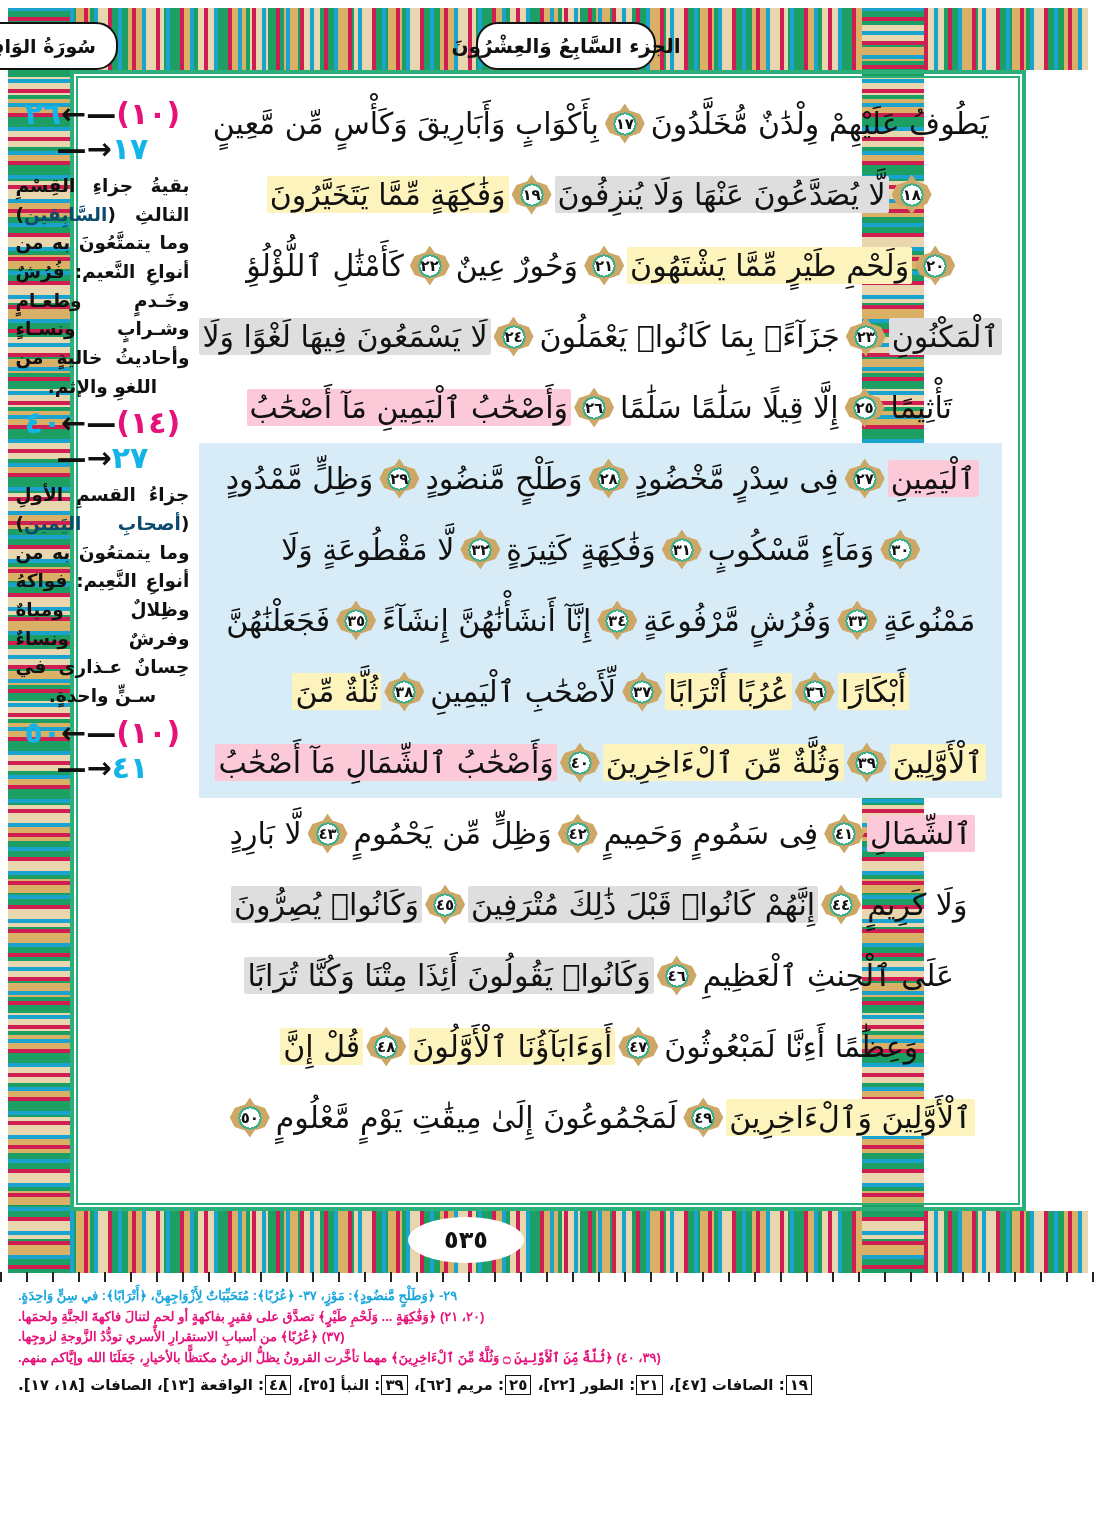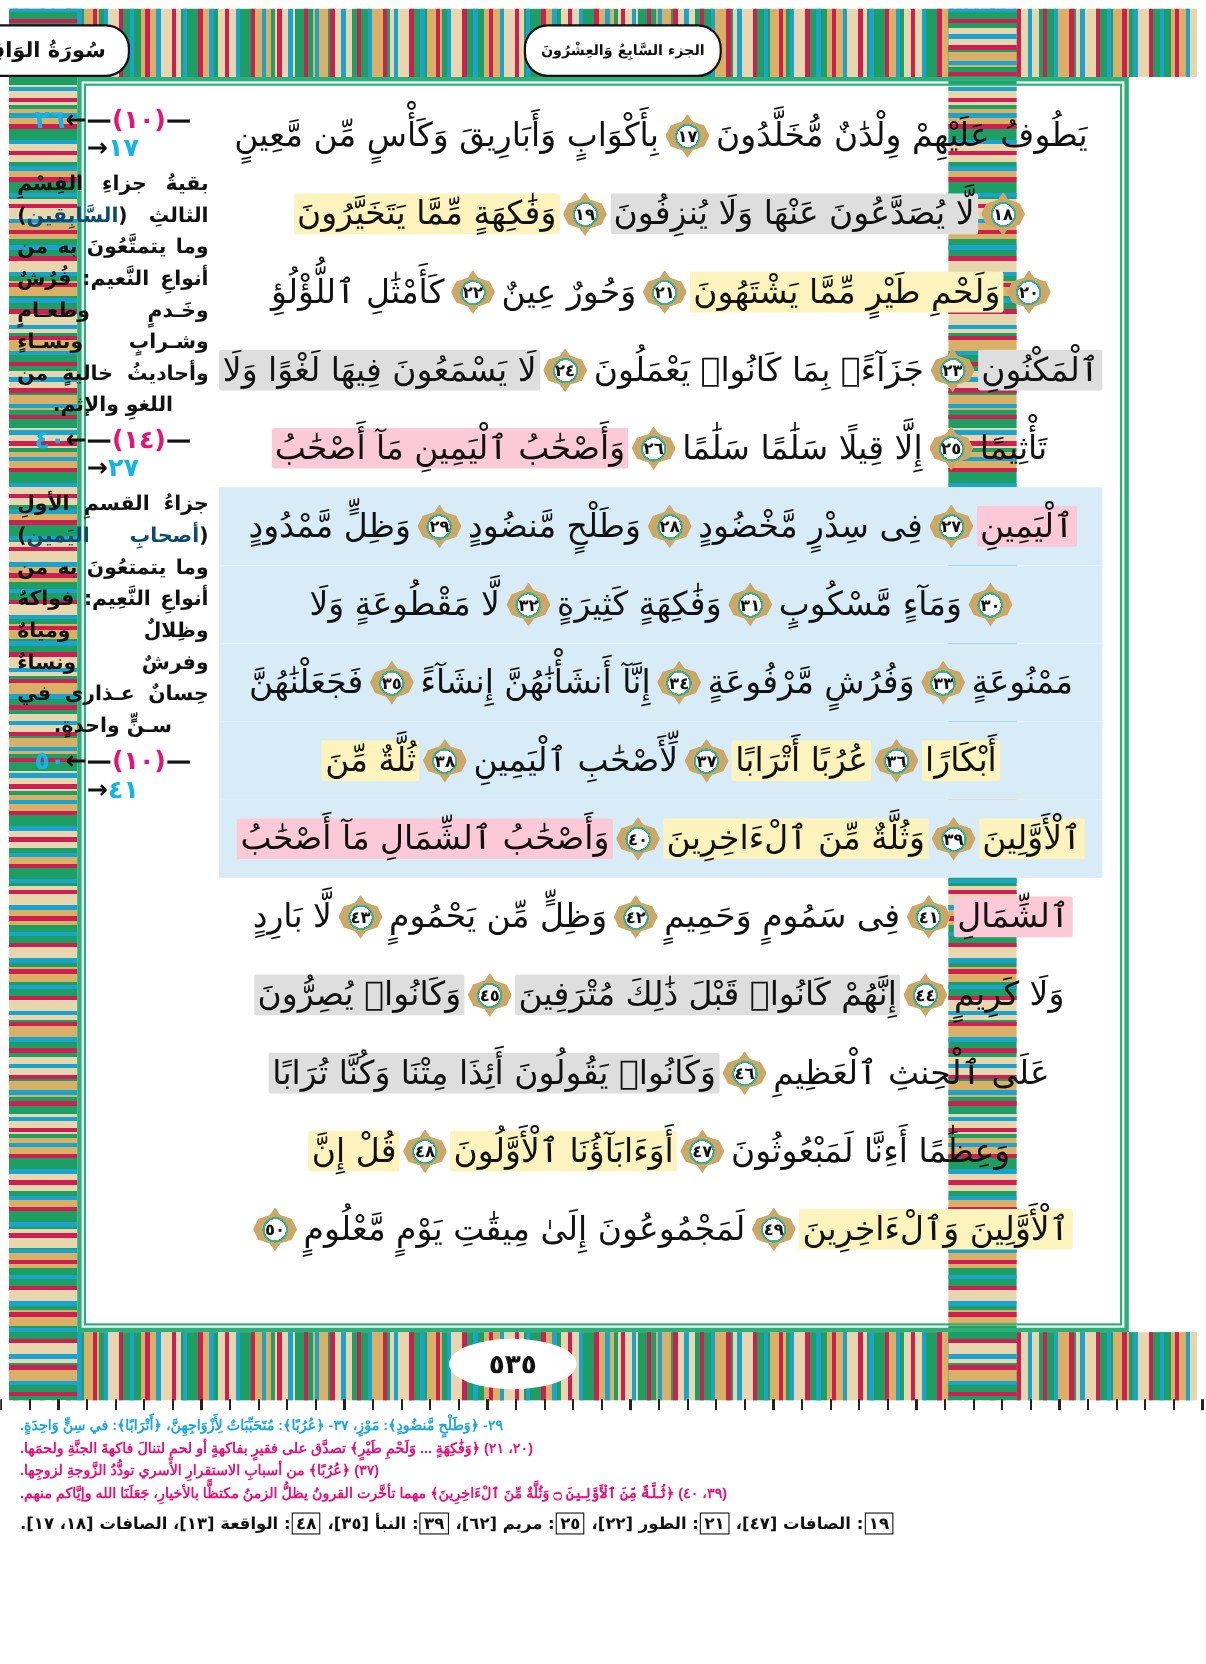--- a/index.html
+++ b/index.html
@@ -38,37 +38,37 @@
       border:2px solid #2bb07a;box-sizing:border-box;}
 
   
   .plaque{position:absolute;top:14px;height:44px;background:#ffffff;
      border:2px solid #111;border-radius:22px;display:flex;align-items:center;
      justify-content:center;z-index:6;}
   .plaque span{font-size:19px;font-weight:700;color:#111;white-space:nowrap;
      font-family:"DejaVu Sans","Liberation Sans",sans-serif;}
   .plaque-surah{right:806px;width:196px;}
   .plaque-juz{right:268px;width:176px;}
-  .plaque-juz span{font-size:13px;}
+  .plaque-juz span{font-size:20px;}
 
   
   .pageno{position:absolute;left:50%;transform:translateX(-50%);bottom:10px;
      width:116px;height:46px;background:#fff;border-radius:50%/50%;
      display:flex;align-items:center;justify-content:center;z-index:6;}
   .pageno span{font-size:24px;font-weight:700;color:#111;
      font-family:"DejaVu Sans","Liberation Sans",sans-serif;}
 
   
   .content{position:absolute;left:76px;top:78px;width:928px;height:1110px;
      display:flex;flex-direction:row;z-index:4;}
 
   
   .sidebar{width:188px;flex:0 0 188px;padding:6px 8px 0 6px;box-sizing:border-box;
      text-align:center;}
-  .sb-head{font-size:23px;font-weight:700;letter-spacing:0;margin:4px 0 6px;
+  .sb-head{font-size:30px;font-weight:700;letter-spacing:0;margin:4px 0 6px;
      direction:ltr;unicode-bidi:bidi-override;
      font-family:"DejaVu Sans","Liberation Sans",sans-serif;}
   .sb-head .n{color:#13b4e8;}
   .sb-head .c{color:#e6127a;}
   .sb-head .a{color:#111;}
   .sb-body{font-size:18.5px;line-height:1.55;color:#111;font-weight:700;
      text-align:justify;text-align-last:center;
      font-family:"DejaVu Sans","Liberation Sans",sans-serif;}
   .sb-body .hl{color:#0c4a6e;}
   .sb-sec{margin-bottom:2px;}

